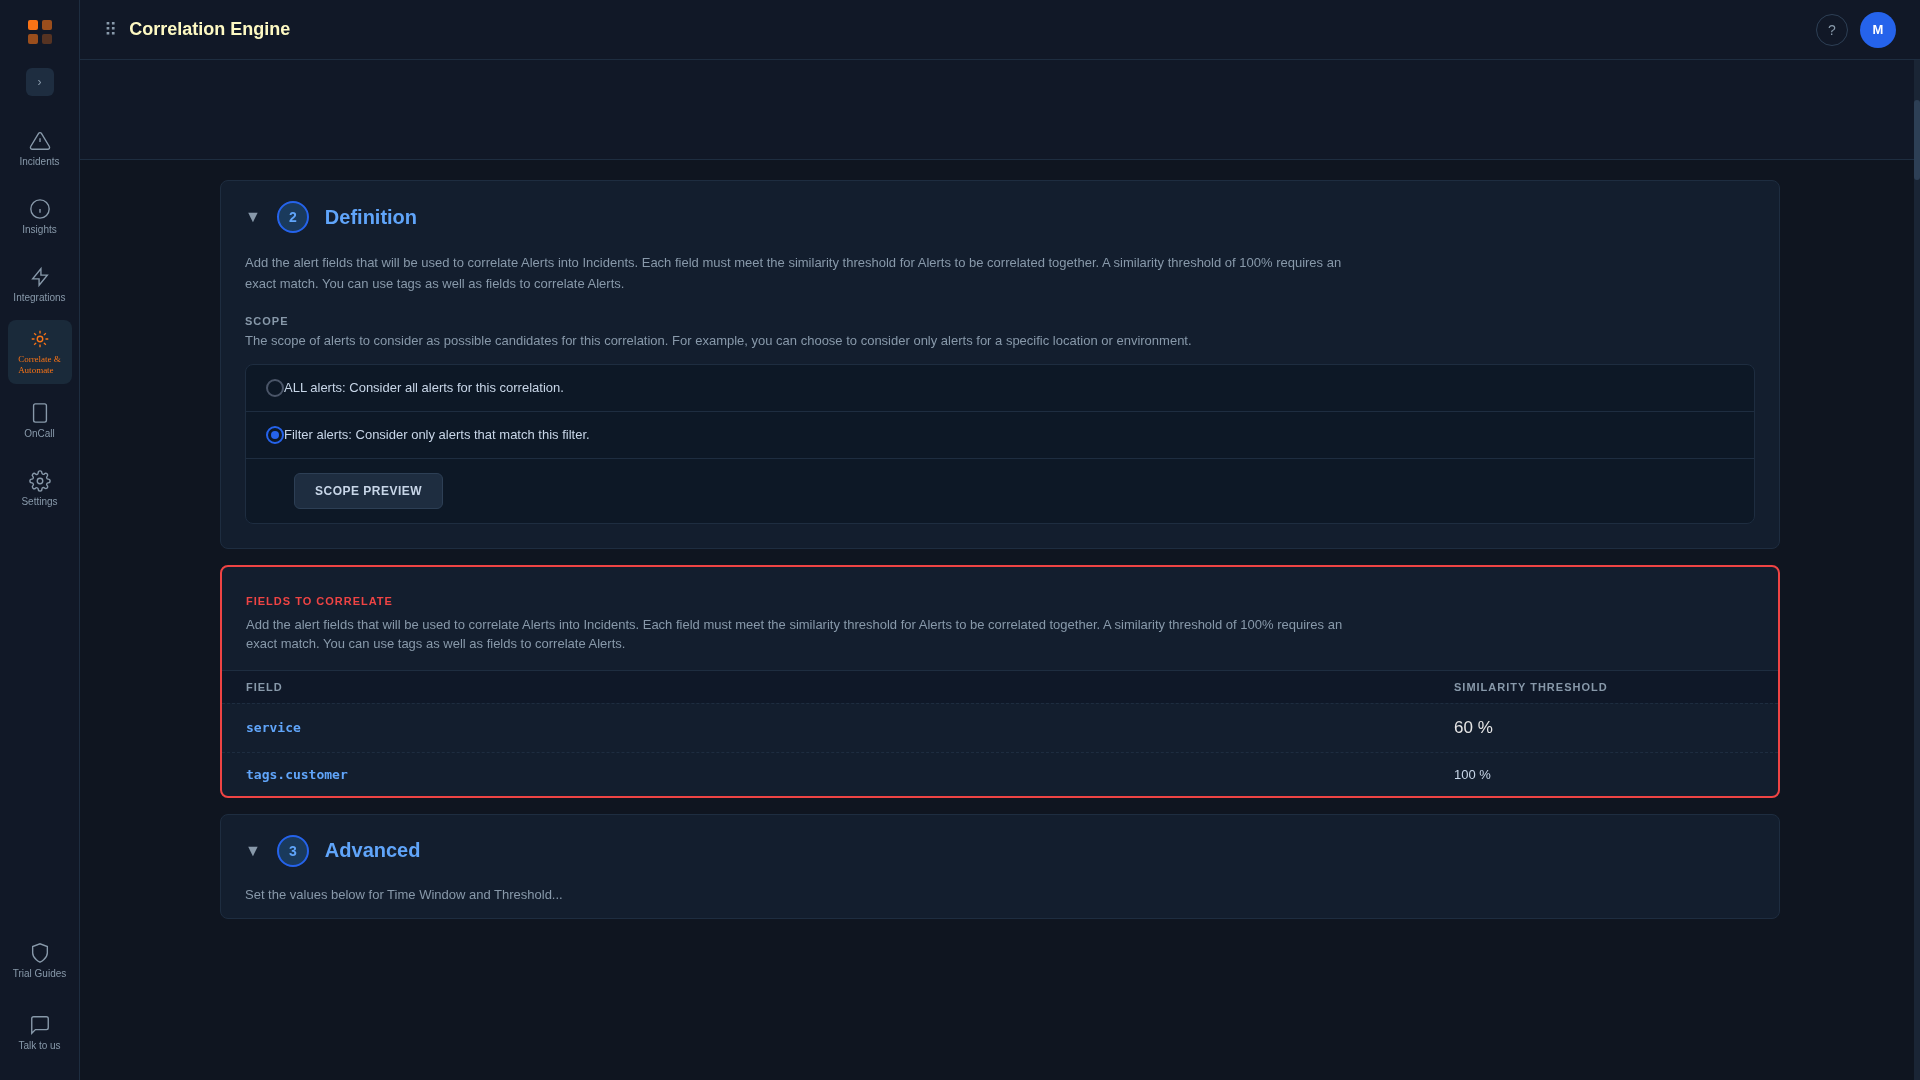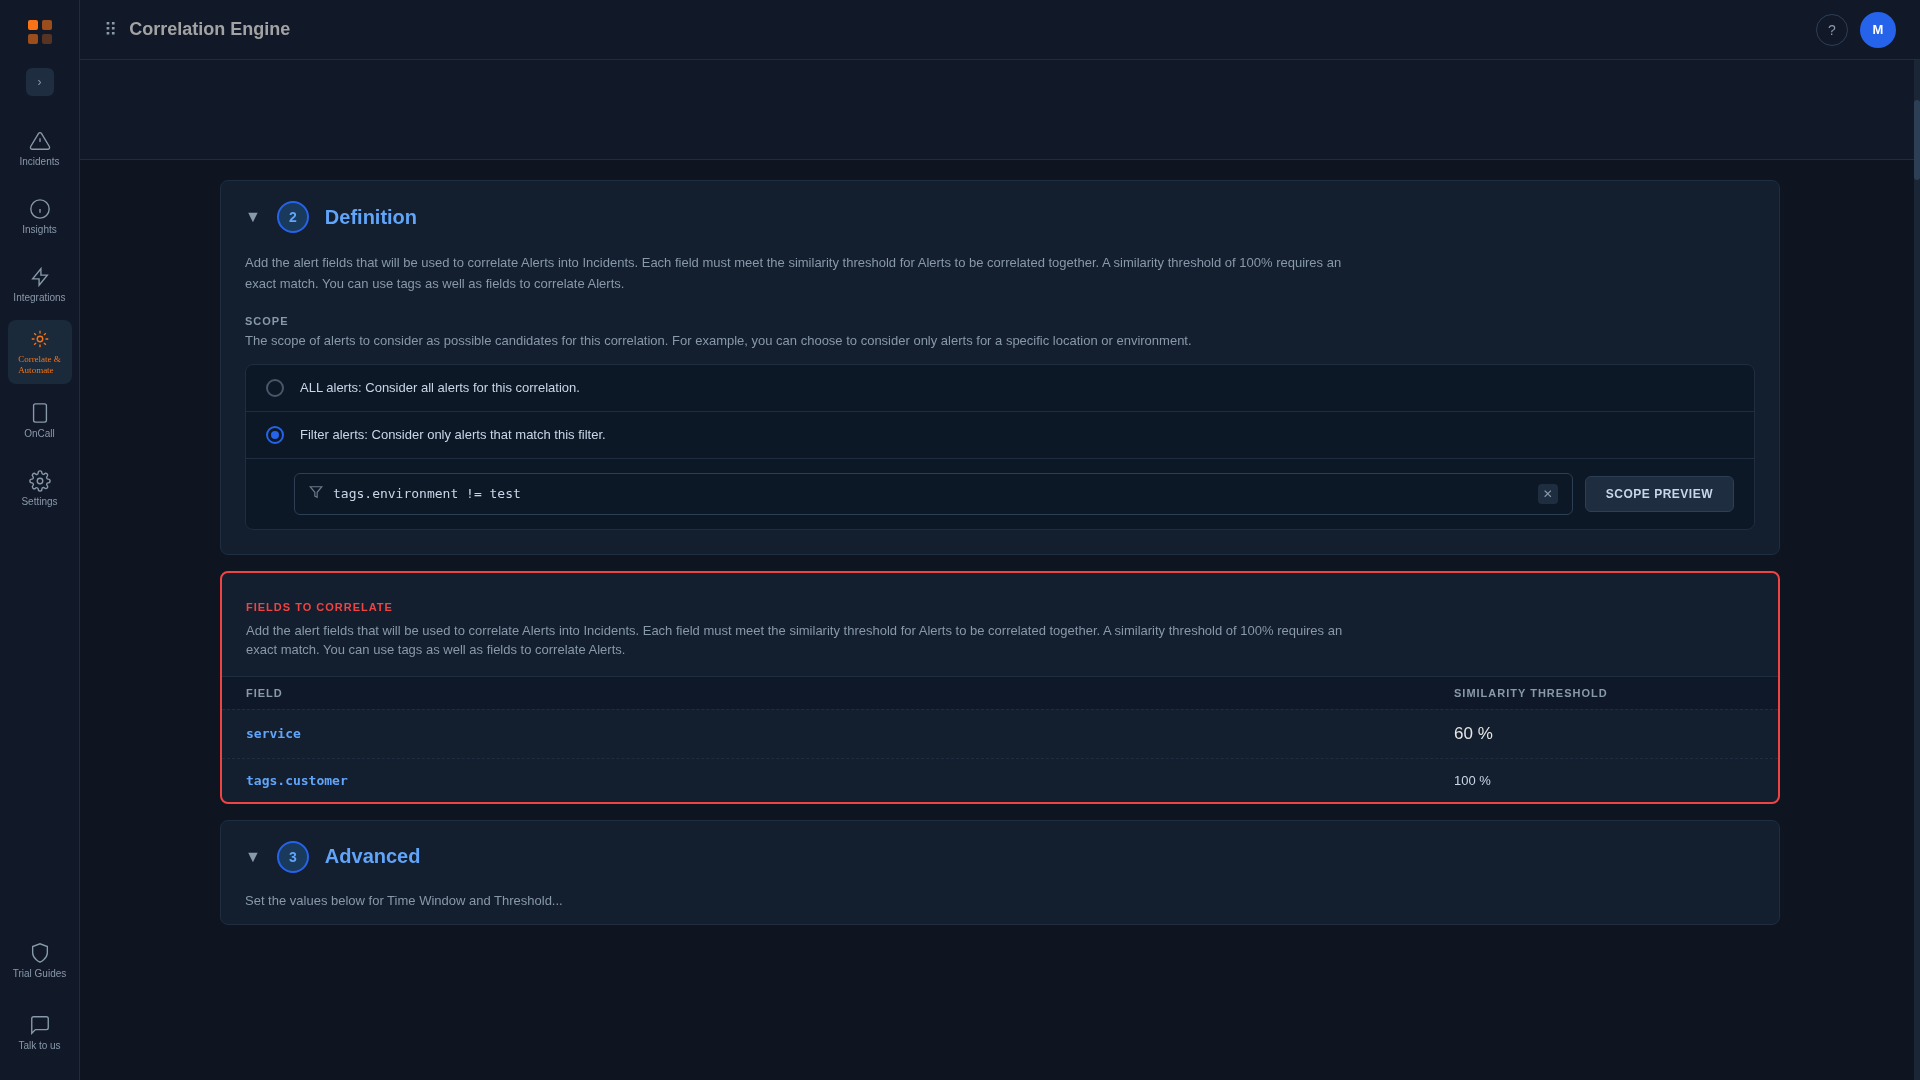--- a/index.html
+++ b/index.html
@@ -93,21 +93,21 @@
       gap: 12px;
       flex-shrink: 0;
     }
     .header-icon {
       color: #8899aa;
       font-size: 18px;
     }
     .header-title {
       font-size: 18px;
       font-weight: 600;
-      color: #a3a3a3;
+      color: #fef9c3;
     }
     .header-spacer { flex: 1; }
     .header-help {
       width: 32px;
       height: 32px;
       border-radius: 50%;
       border: 1px solid #2d3f55;
       display: flex;
       align-items: center;
       justify-content: center;
@@ -209,21 +209,21 @@
       background: #0d1826;
       border: 1px solid #1e2d40;
       border-radius: 8px;
       padding: 0;
       overflow: hidden;
     }
     .scope-option {
       display: flex;
       align-items: center;
       padding: 14px 20px;
-      gap: 16px;
+      gap: 0;
       cursor: pointer;
     }
     .scope-option + .scope-option {
       border-top: 1px solid #1e2d40;
     }
     .radio-btn {
       width: 18px;
       height: 18px;
       border-radius: 50%;
       border: 2px solid #4a5568;
@@ -413,29 +413,20 @@
             <div class="radio-btn"></div>
             <span class="scope-option-text">ALL alerts: Consider all alerts for this correlation.</span>
           </div>
 
           <div class="scope-option">
             <div class="radio-btn selected"></div>
             <span class="scope-option-text">Filter alerts: Consider only alerts that match this filter.</span>
           </div>
 
           <div class="filter-row" style="padding-left: 48px;">
-            <div class="filter-input-container">
-              <span class="filter-icon">
-                <svg width="14" height="14" viewBox="0 0 24 24" fill="none" stroke="#6b7a8d" stroke-width="2">
-                  <polygon points="22 3 2 3 10 12.46 10 19 14 21 14 12.46 22 3"></polygon>
-                </svg>
-              </span>
-              <span class="filter-input-text">tags.environment != test</span>
-              <div class="filter-clear-btn">✕</div>
-            </div>
             <button class="scope-preview-btn">SCOPE PREVIEW</button>
           </div>
         </div>
       </div>
     </div>
 
     <div style="margin: 16px 140px;">
       <div style="border: 2px solid #ef4444; border-radius: 8px; background: #131e2e; overflow: hidden;">
         <div style="padding: 28px 24px 0;">
           <div style="font-size:11px;font-weight:700;letter-spacing:1px;color:#ef4444;text-transform:uppercase;">FIELDS TO CORRELATE</div>

